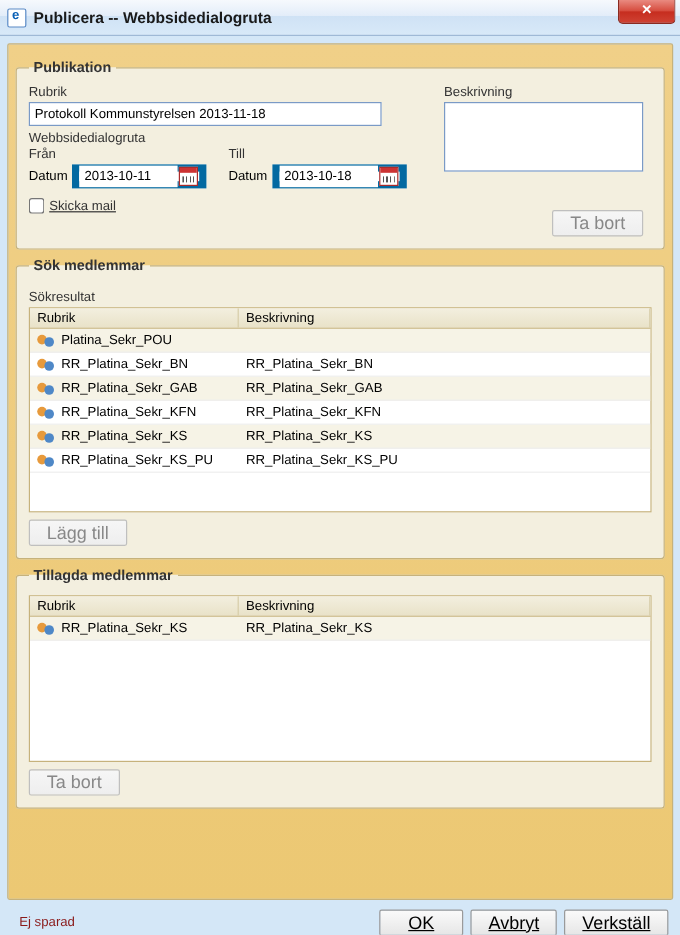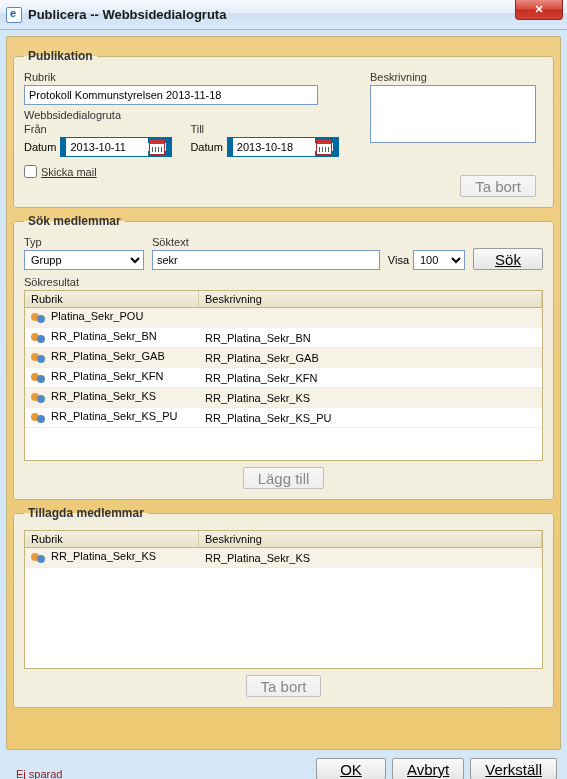--- a/index.html
+++ b/index.html
@@ -184,23 +184,23 @@
     position: relative;
     margin-right: 4px;
     vertical-align: middle;
   }
   .people-icon::before, .people-icon::after {
     content: ""; position: absolute;
     width: 8px; height: 8px; border-radius: 50%;
   }
   .people-icon::before { background:#e79a3c; left:0; top:2px;}
   .people-icon::after  { background:#4f88c7; left:6px; top:4px;}
-  .panel-footer { display:flex; justify-content:center; margin-top:6px;}
+  .panel-footer { display:flex; justify-content:flex-start; margin-top:6px;}
   .dialog-footer {
-    display:flex; align-items:flex-end; justify-content:flex-end;
+    display:flex; align-items:center; justify-content:flex-end;
     gap:6px; padding: 6px 10px 0 10px;
   }
   .status-text { color:#8a1a1a; margin-right:auto; margin-left:6px; font-size:11px; }
   .btn.underlined span { text-decoration: underline; }
 
   
   .grid-body::-webkit-scrollbar { width: 17px; background:#eee;}
   .grid-body::-webkit-scrollbar-thumb { background:#cfcfcf; border:1px solid #aaa;}
   .grid-body::-webkit-scrollbar-button { background:#e6e6e6; border:1px solid #aaa; height:17px;}
 
@@ -258,39 +258,20 @@
         <label class="field-label">Beskrivning</label>
         <textarea class="desc" style=""></textarea>
         <div style="height:30px;"></div>
         <button class="btn disabled" disabled="" style="align-self:flex-end; margin-top:2px;">Ta bort</button>
       </div>
     </div>
   </fieldset>
 
   <fieldset class="panel">
     <legend>Sök medlemmar</legend>
-    <div class="row" style="align-items:flex-end;">
-      <div class="col" style="width:120px;">
-        <label class="field-label">Typ</label>
-        <select style="width:120px;">
-          <option>Grupp</option>
-        </select>
-      </div>
-      <div class="col" style="flex:1;">
-        <label class="field-label">Söktext</label>
-        <input type="text" class="text-input" style="width: 100%;" value="sekr">
-      </div>
-      <div class="row" style="align-items:center; gap:4px;">
-        <span>Visa</span>
-        <select style="width:52px;">
-          <option>100</option>
-        </select>
-      </div>
-      <button class="btn underlined" style="width:70px;"><span>Sök</span></button>
-    </div>
 
     <label class="field-label" style="margin-top:6px; display:block;">Sökresultat</label>
     <div class="grid search-grid">
       <div class="grid-header">
         <div class="gh col-rubrik">Rubrik</div>
         <div class="gh col-beskrivning">Beskrivning</div>
       </div>
       <div class="grid-body" id="sok-rows">
           <div class="grid-row">
             <div class="cell col-rubrik"><span class="people-icon"></span>Platina_Sekr_POU</div>

